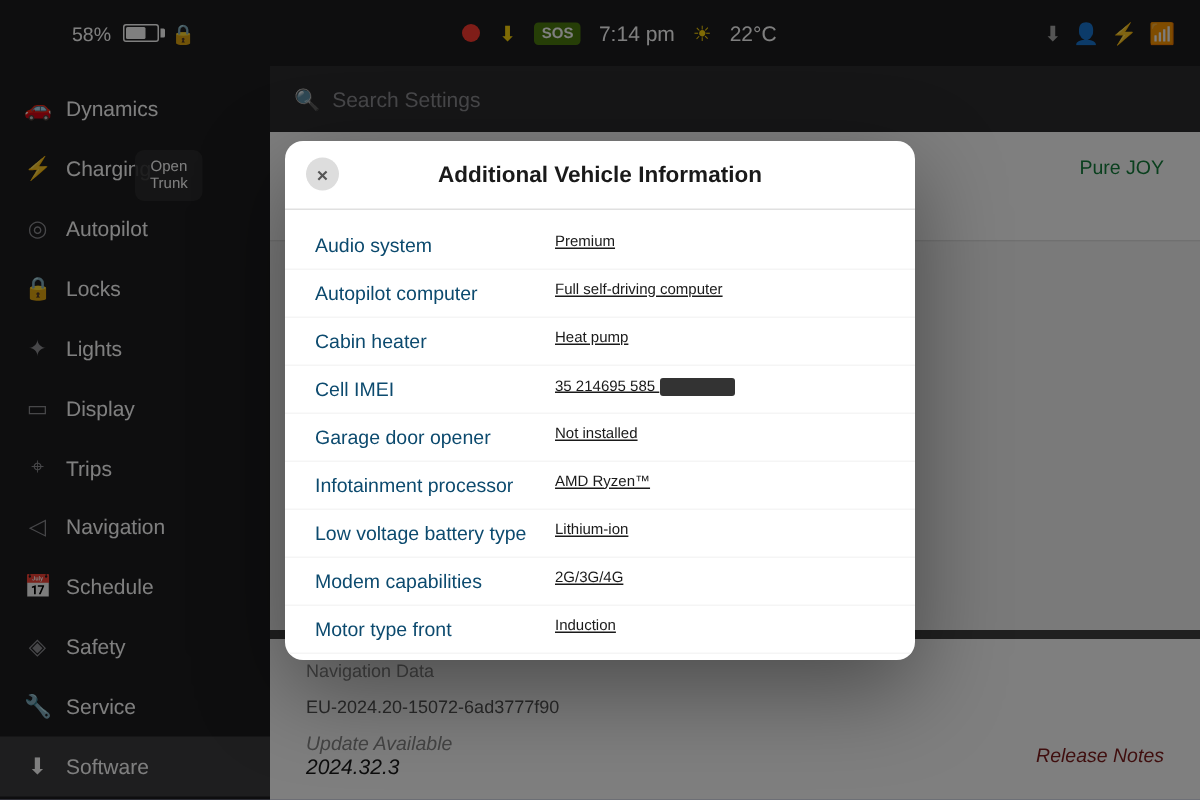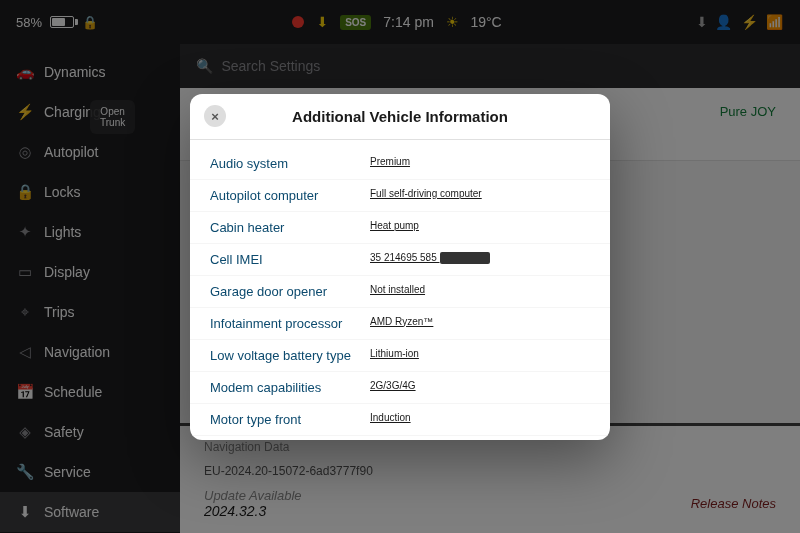--- a/index.html
+++ b/index.html
@@ -38,20 +38,21 @@
     .status-left {
       display: flex;
       align-items: center;
       gap: 8px;
     }
 
     .battery-pct {
       color: #fff;
       font-size: 13px;
       font-weight: 500;
+      margin-left: 32px;
     }
 
     .battery-icon {
       width: 24px;
       height: 12px;
       border: 1.5px solid #fff;
       border-radius: 2px;
       position: relative;
       display: inline-block;
     }
@@ -387,21 +388,21 @@
     <span class="battery-pct">58%</span>
     <div class="battery-icon"></div>
     <span style="color:#aaa;font-size:13px;">🔒</span>
   </div>
   <div class="status-center">
     <div class="record-dot"></div>
     <span class="download-icon">⬇</span>
     <span class="sos-badge">SOS</span>
     <span class="time">7:14 pm</span>
     <span class="sun-icon">☀</span>
-    <span class="temp">19°C</span>
+    <span class="temp">22°C</span>
   </div>
   <div class="status-right">
     <span class="status-icon">⬇</span>
     <span class="status-icon">👤</span>
     <span class="status-icon">⚡</span>
     <span class="status-icon">📶</span>
   </div>
 </div>
 
 <div class="sidebar">
@@ -466,21 +467,21 @@
 
 <div class="main-content">
   <div class="vehicle-header">
     <div>
       <div class="model-name">MODEL Y</div>
       <div class="model-variant">LONG RANGE</div>
     </div>
     <div class="pure-joy">Pure JOY</div>
   </div>
 
-  <div style="position:absolute;bottom:0;left:0;right:0;padding:14px 24px;background:#fff;border-top:3px solid #404040;">
+  <div style="position:absolute;bottom:0;left:0;right:0;padding:14px 24px;background:#fff;border-top:6px solid #404040;">
     <div style="display:flex;justify-content:space-between;align-items:center;margin-bottom:6px;">
       <div class="nav-data-label">Navigation Data</div>
     </div>
     <div class="nav-data-value">EU-2024.20-15072-6ad3777f90</div>
     <div style="margin-top:10px;display:flex;justify-content:space-between;align-items:center;font-style:italic;">
       <div>
         <div class="update-label">Update Available</div>
         <div class="update-value">2024.32.3</div>
       </div>
       <div class="release-notes-link">Release Notes</div>

